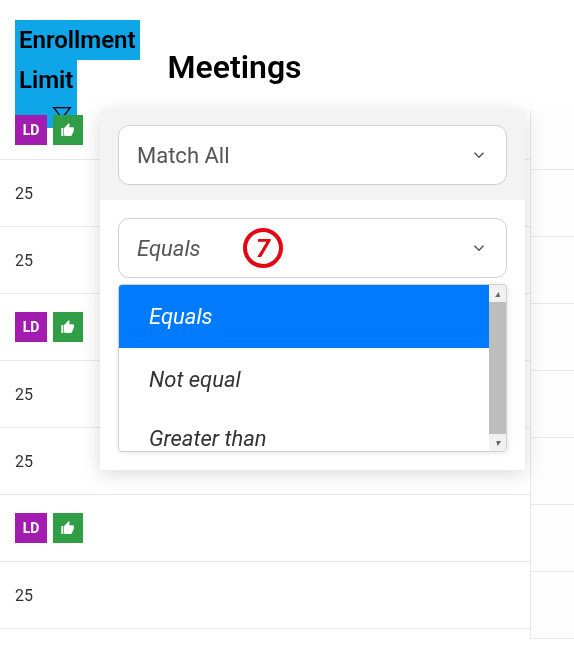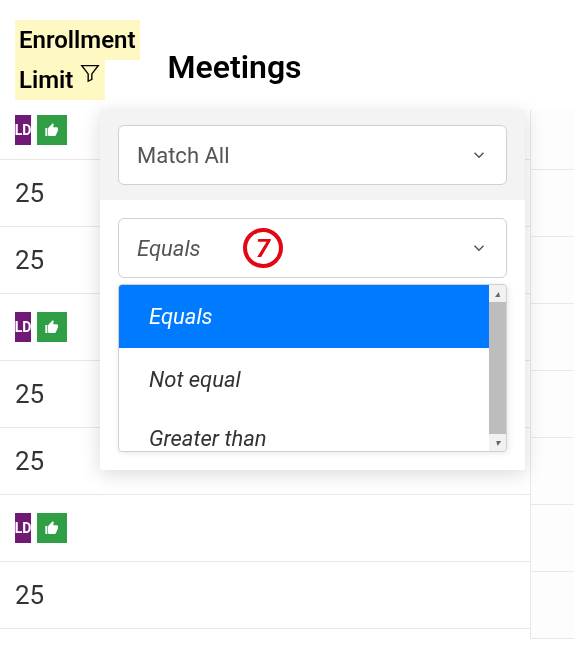--- a/index.html
+++ b/index.html
@@ -22,28 +22,29 @@
       height: 100px;
     }
     .enrollment-header {
       display: inline-block;
       font-size: 24px;
       font-weight: 600;
       color: #000;
       line-height: 1.5;
     }
     .hl {
-      background: #fef9c3;
+      background: #0ea5e9;
       padding: 2px 4px;
       display: inline-block;
     }
     .limit-line {
       display: inline-flex;
-      align-items: flex-start;
+      align-items: flex-end;
       gap: 6px;
+      flex-direction: column;
     }
     .filter-icon-svg {
       width: 22px;
       height: 22px;
       stroke: #000;
       stroke-width: 1.5;
       fill: none;
     }
     .meetings-header {
       font-size: 32px;
@@ -70,34 +71,34 @@
       display: inline-flex;
       align-items: center;
       justify-content: center;
       height: 30px;
       color: #fff;
       font-weight: 700;
       font-size: 14px;
       padding: 0 6px;
     }
     .badge.ld {
-      background: #701a75;
-      width: 16px;
+      background: #a21caf;
+      width: 32px;
     }
     .badge.thumbs {
       background: #2f9e44;
       width: 30px;
     }
     .thumbs-svg {
       width: 16px;
       height: 16px;
       fill: #fff;
     }
     .row-val {
-      font-size: 26px;
+      font-size: 16px;
       color: #333;
     }
     
     
     .filter-panel {
       position: absolute;
       top: 110px;
       left: 100px;
       width: 425px;
       background: #fff;
@@ -106,21 +107,21 @@
       z-index: 100;
     }
     .panel-top {
       background: #f3f3f3;
       padding: 15px 18px;
     }
     .select-box {
       position: relative;
       background: #fff;
       border: 1px solid #d0d0d0;
-      border-radius: 6px;
+      border-radius: 11px;
       height: 60px;
       display: flex;
       align-items: center;
       padding: 0 18px;
       cursor: pointer;
     }
     .select-box-text {
       font-size: 22px;
       color: #555;
     }

